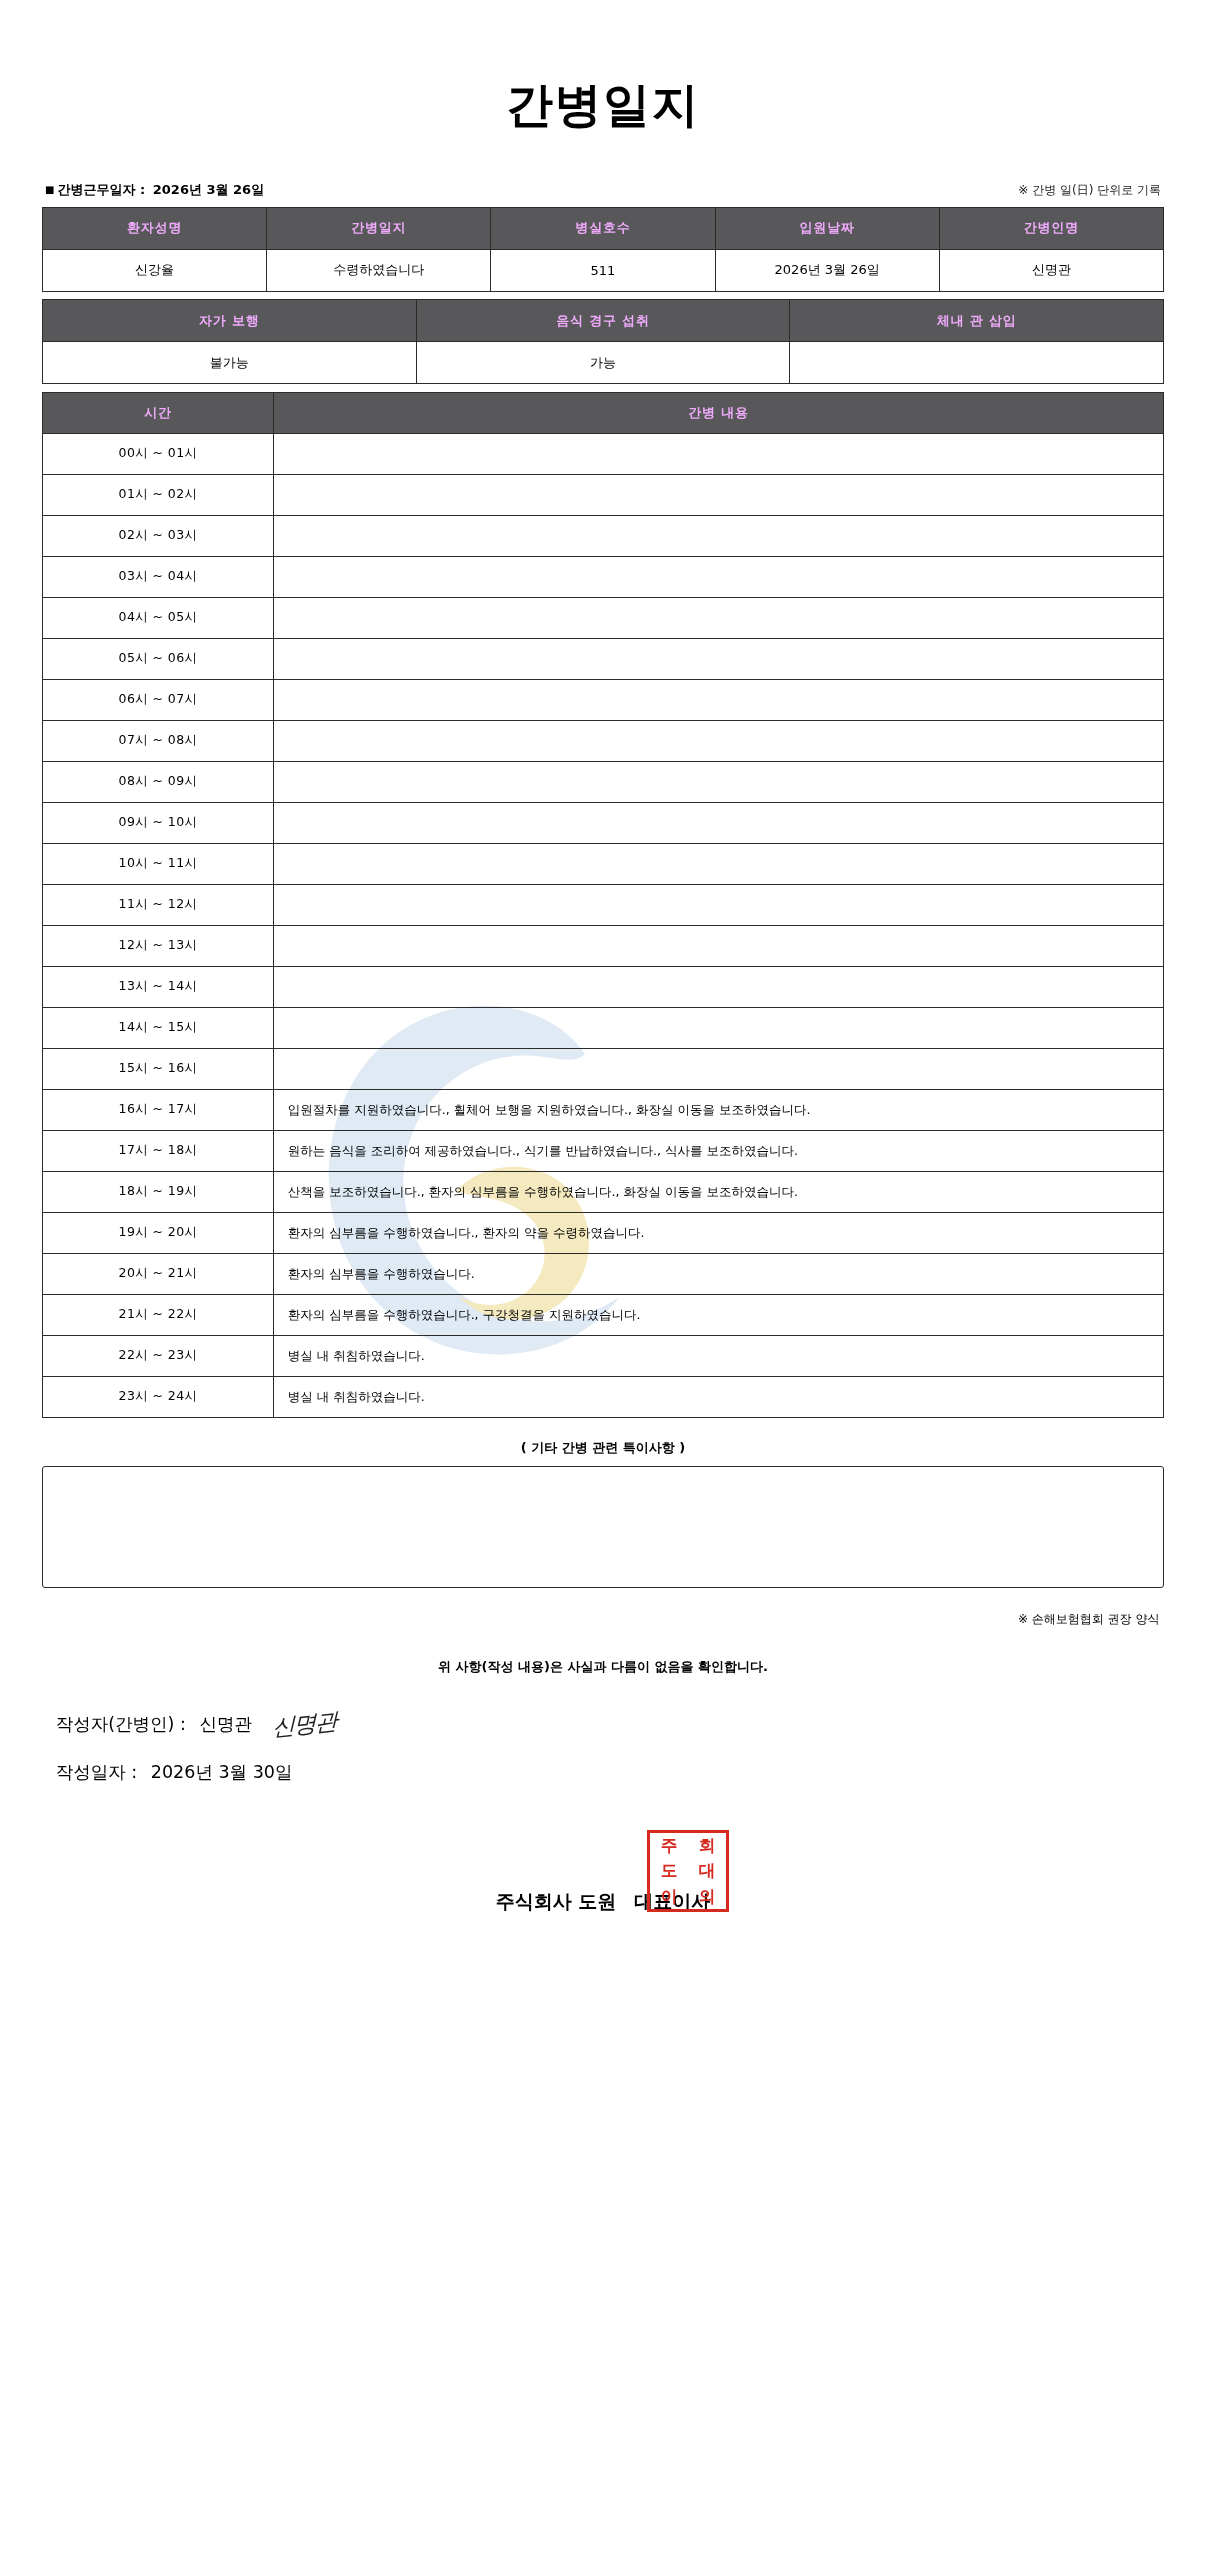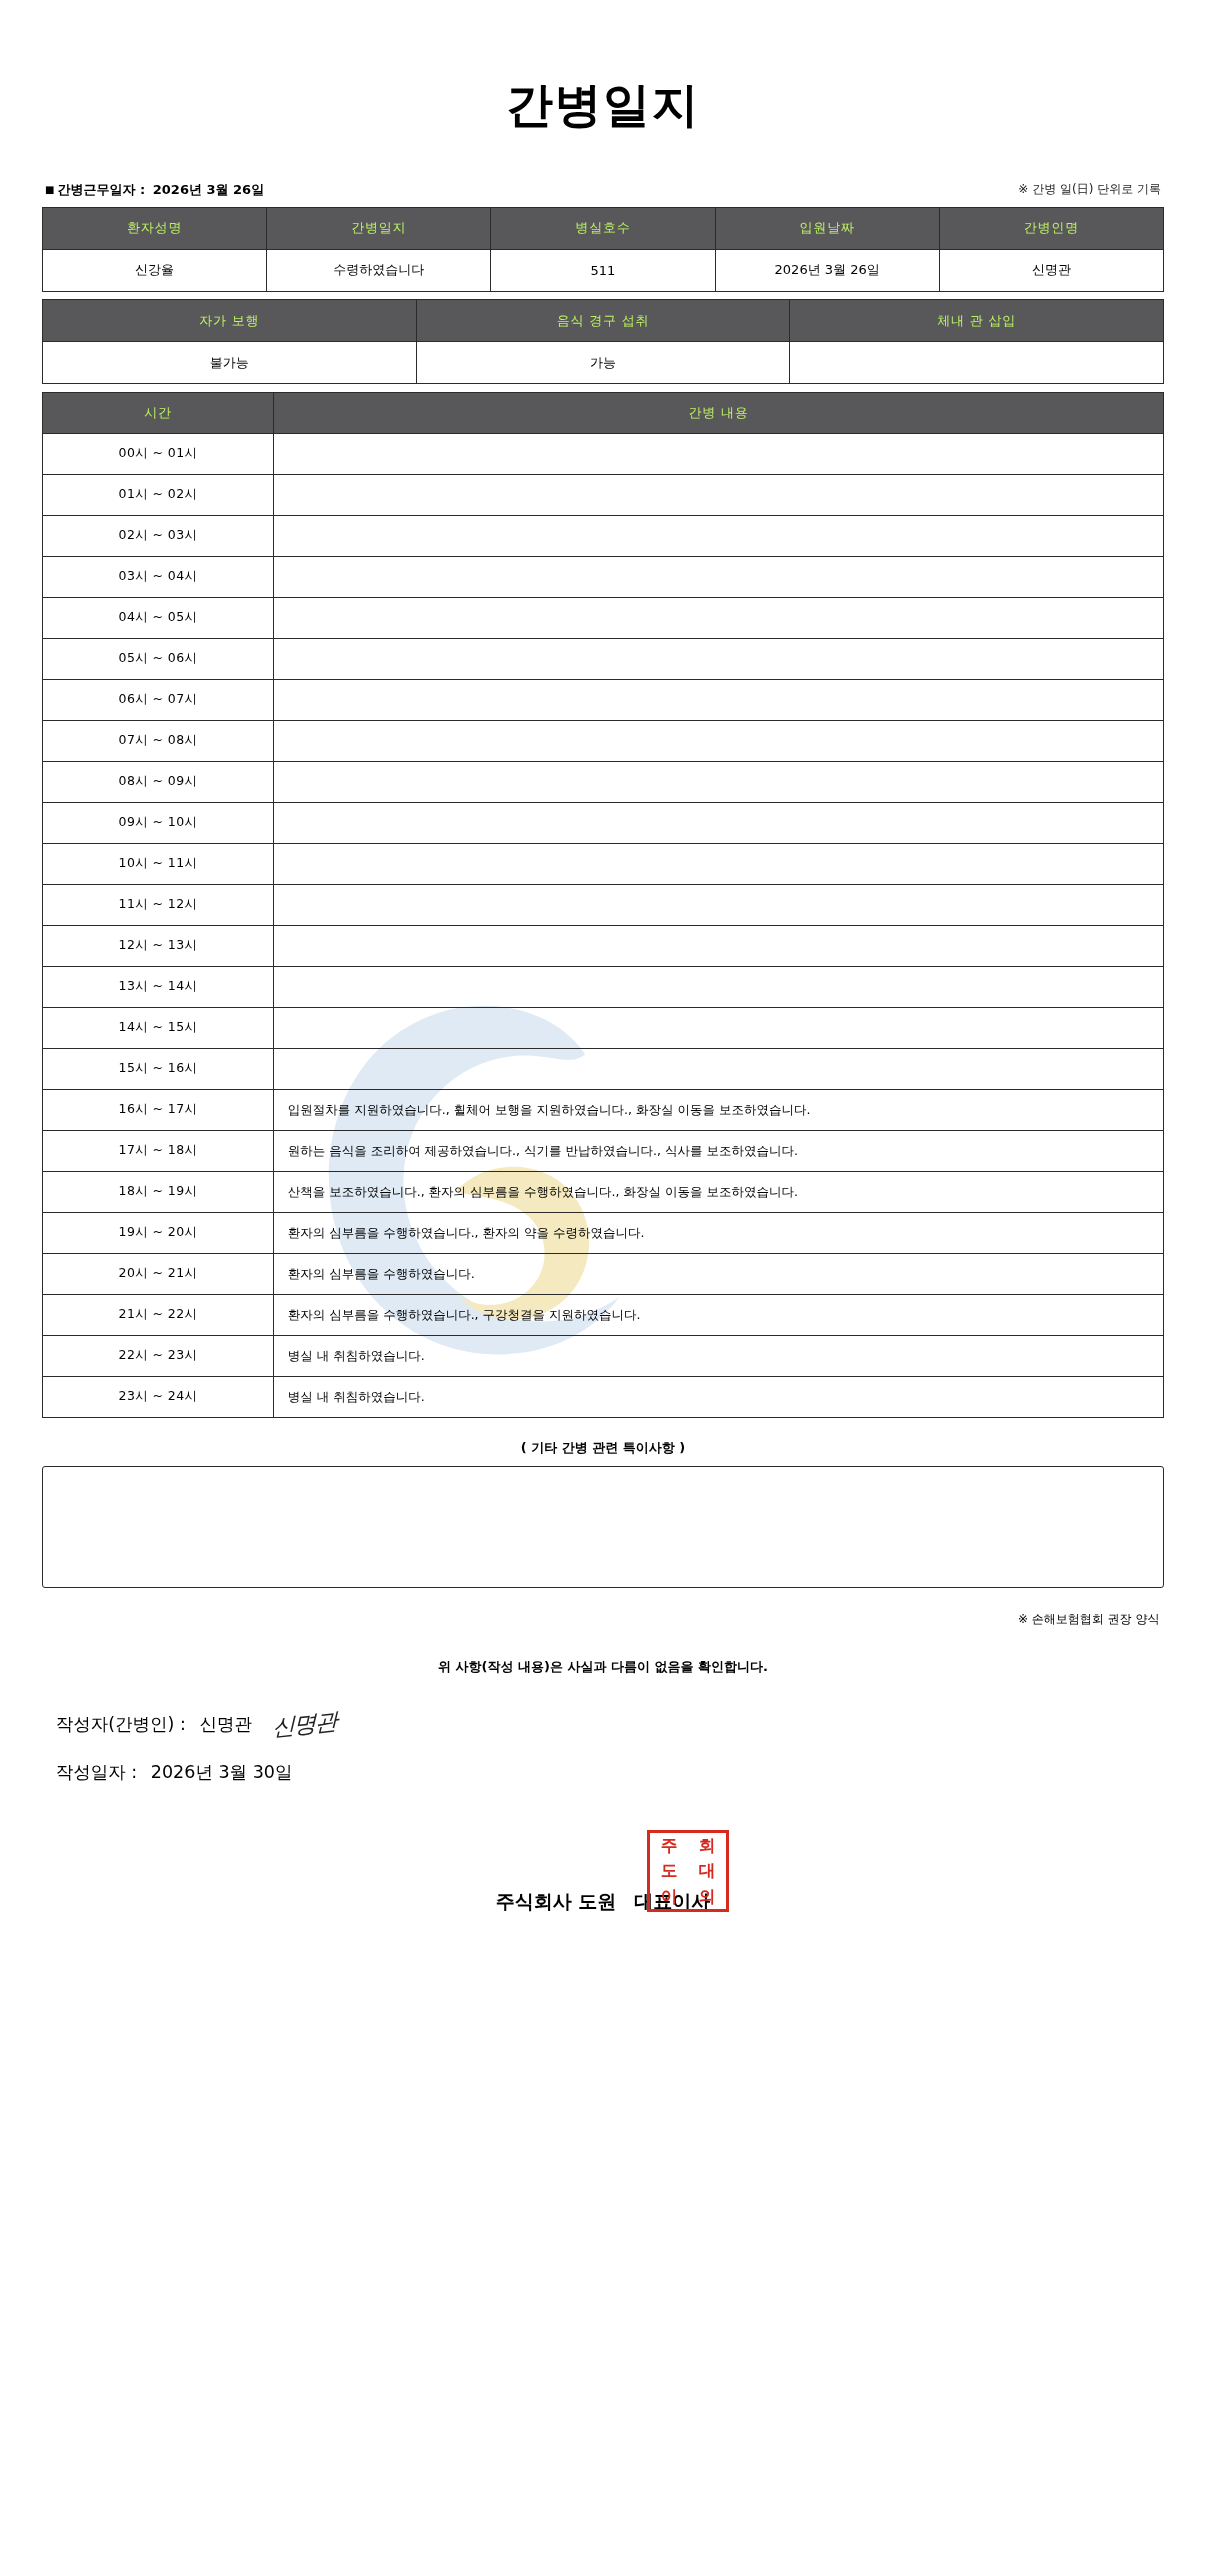--- a/index.html
+++ b/index.html
@@ -39,21 +39,21 @@
     text-align: center;
     font-size: 47px;
     font-weight: bold;
     letter-spacing: 1.5px;
     margin: 74px 0 0 0;
     padding: 0;
   }
 
   .meta-row {
     display: flex;
-    align-items: flex-start;
+    align-items: center;
     justify-content: space-between;
     margin-top: 44px;
     margin-bottom: 7.6px;
     padding: 0 3px;
   }
   .meta-left {
     font-size: 13px;
     font-weight: bold;
     letter-spacing: 0px;
   }
@@ -79,22 +79,22 @@
   .tbl td, .tbl th {
     border: 0.8px solid #2b2b2b;
     height: 35px;
     font-size: 13px;
     text-align: center;
     vertical-align: middle;
     background: transparent;
   }
   .tbl th {
     background: #58585a;
-    color: #bef264;
-    font-weight: normal;
+    color: #f0abfc;
+    font-weight: bold;
     letter-spacing: 0.8px;
   }
   .tbl td { background: rgba(255,255,255,0.0); }
 
   .tbl.info td { height: 39px; }
   .tbl.info th { height: 39px; }
 
   .spacer-2 { height: 7.6px; }
 
   

